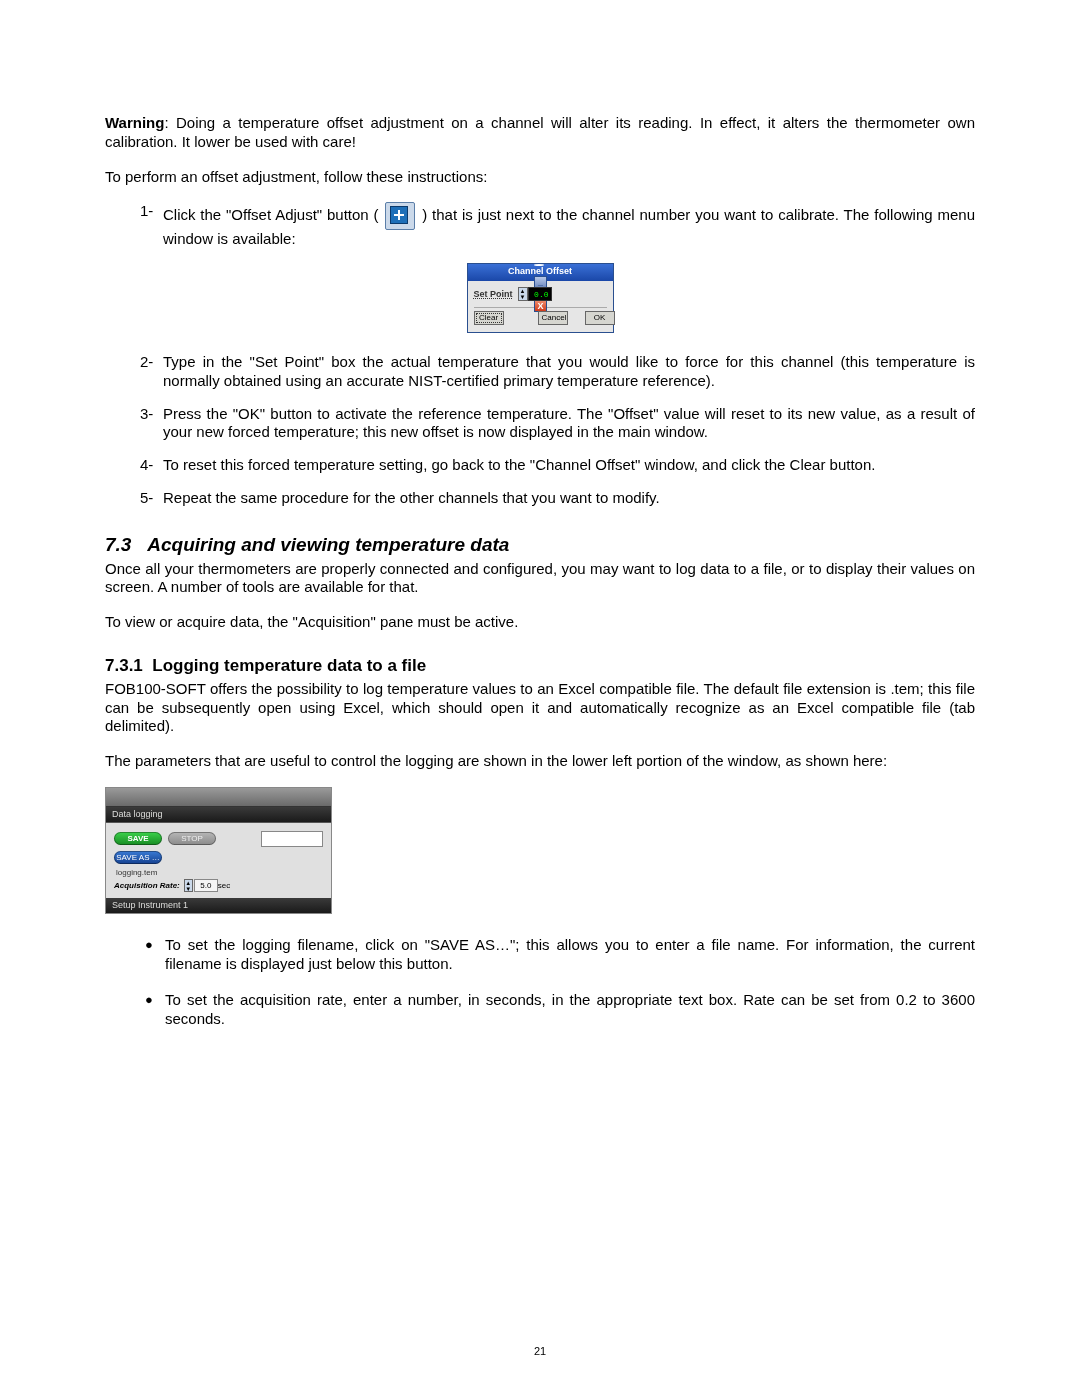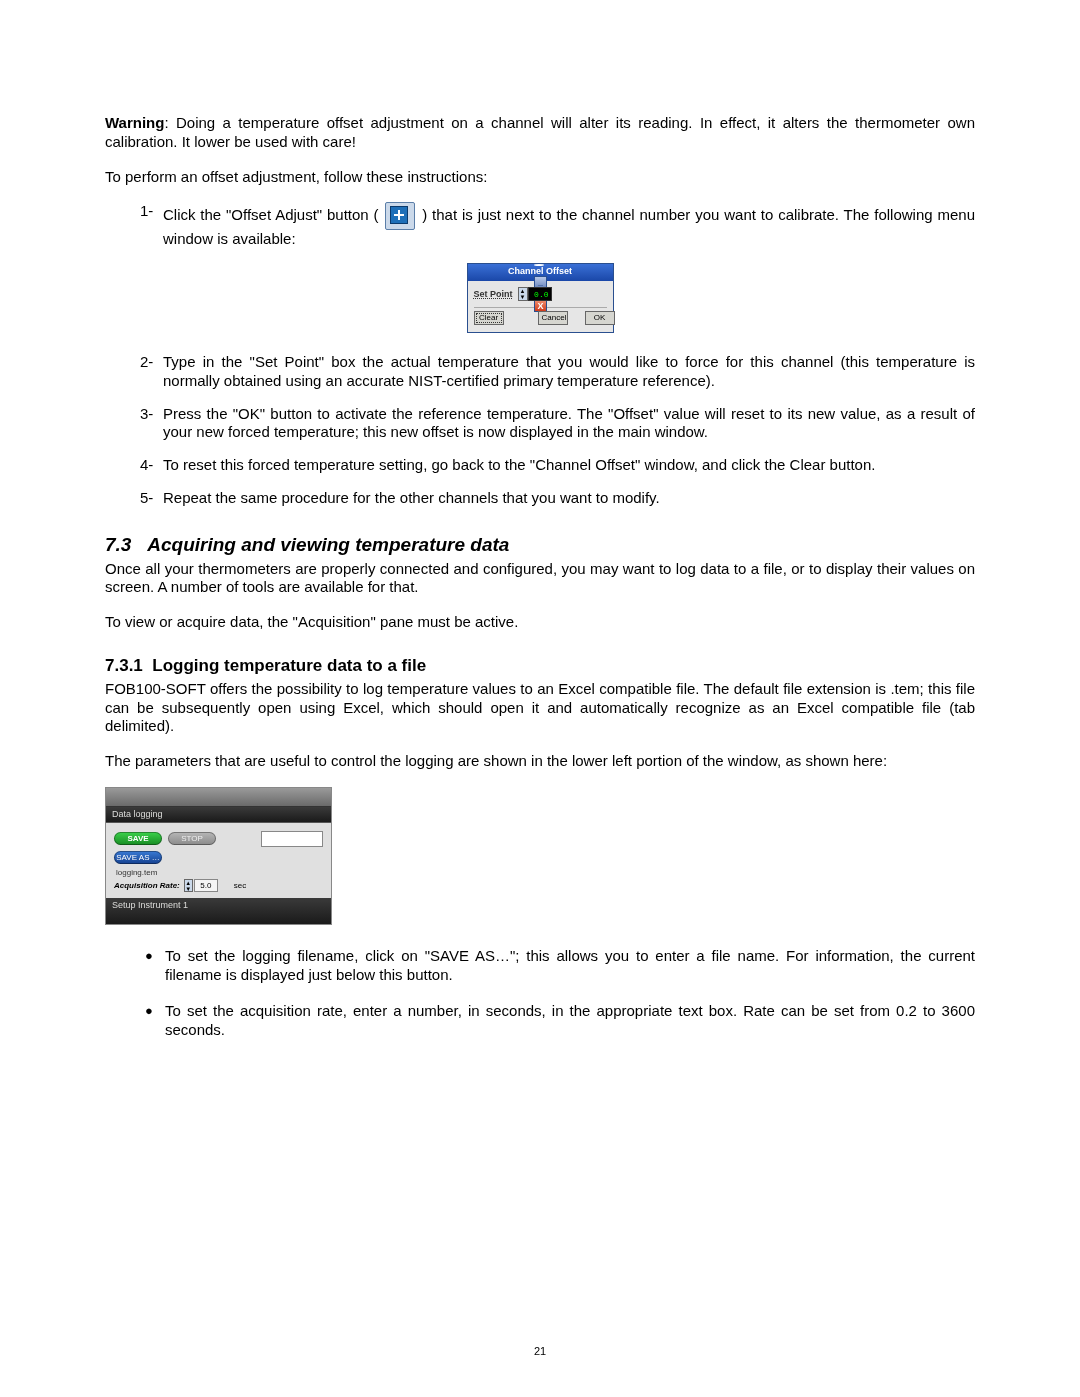--- a/index.html
+++ b/index.html
@@ -296,25 +296,25 @@
   .dl-acq .albl { font-weight: bold; margin-right: 4px; font-style: italic; }
   .dl-acq .spinner { margin-right: 1px; height:13px; width:9px;}
   .dl-acq .val {
     width: 24px; height: 13px;
     border: 1px solid #888;
     background: #f5f5f5;
     font-size: 8px;
     line-height: 11px;
     text-align: center;
     box-sizing: border-box;
-    margin-right: 16px;
+    margin-right: 0;
   }
   .dl-acq .unit { font-size:8px; }
   .dl-footer {
-    height: 26px;
+    height: 15px;
     background: linear-gradient(to bottom, #3a3a3a, #1a1a1a);
     color: #dcdcda;
     font-size: 9px;
     line-height: 15px;
     padding-left: 6px;
   }
 
   .page-num {
     position: absolute;
     left: 0; right: 0;

